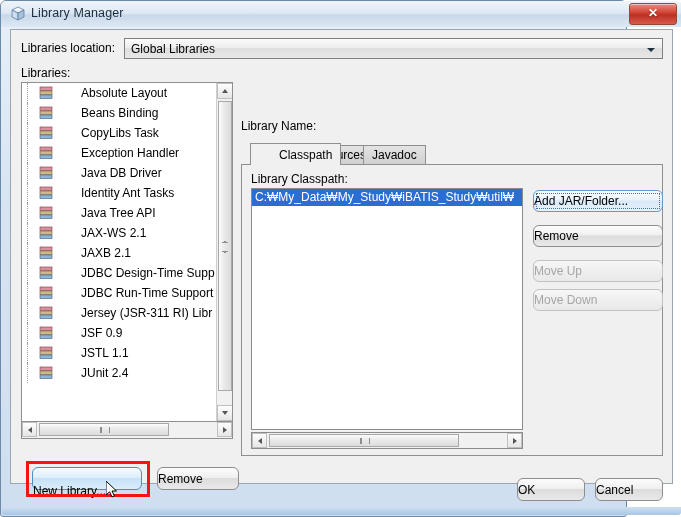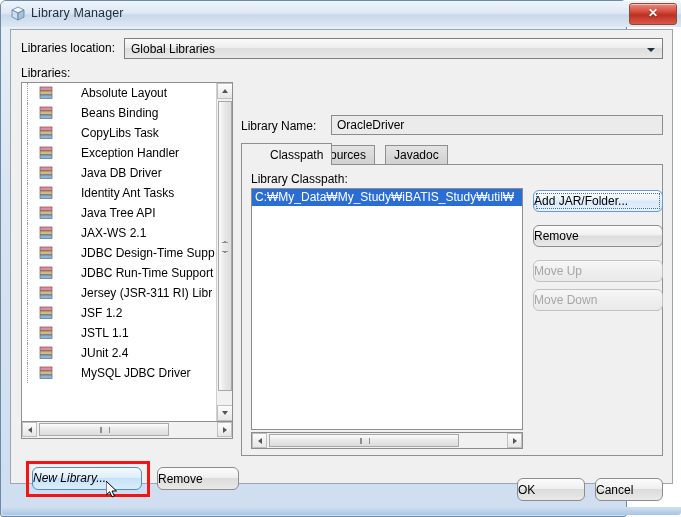--- a/index.html
+++ b/index.html
@@ -379,21 +379,21 @@
     display: block;
     width: 100%;
   }
 
   #btn-addjar { left: 522px; top: 160px; width: 130px; height: 22px; padding-top: 3px; }
   #btn-remove-cp { left: 522px; top: 195px; width: 130px; height: 22px; padding-top: 3px; }
   #btn-moveup   { left: 522px; top: 230px; width: 130px; height: 22px; padding-top: 3px; }
   #btn-movedown { left: 522px; top: 259px; width: 130px; height: 22px; padding-top: 3px; }
 
   
-  #btn-newlib { left: 21px; top: 437px; width: 110px; height: 23px; padding-top: 3px; font-style: italic; }
+  #btn-newlib { left: 21px; top: 437px; width: 110px; height: 23px; padding-top: 16px; }
   #btn-remove-lib { left: 146px; top: 437px; width: 82px; height: 23px; padding-top: 4px; }
 
   #red-box {
     position: absolute;
     left: 15px; top: 431px;
     width: 124px; height: 36px;
     box-sizing: border-box;
     border: 3px solid #f51414;
     pointer-events: none;
   }
@@ -530,20 +530,29 @@
               </svg></span>
             <span class="txt">JAX-WS 2.1</span>
           </div>
           <div class="lib-row">
             <span class="dots"></span>
             <span class="bicon"><svg width="15" height="14" viewBox="0 0 15 14">
                 <rect x="1" y="1" width="12" height="3.4" fill="#d98f9e" stroke="#8a4a57" stroke-width="0.7"></rect>
                 <rect x="1" y="5" width="12" height="3.4" fill="#cdb98a" stroke="#7d6d46" stroke-width="0.7"></rect>
                 <rect x="1" y="9" width="12" height="3.4" fill="#8fb4d6" stroke="#4d6d8c" stroke-width="0.7"></rect>
               </svg></span>
+            <span class="txt">JAXB 2.1</span>
+          </div>
+          <div class="lib-row">
+            <span class="dots"></span>
+            <span class="bicon"><svg width="15" height="14" viewBox="0 0 15 14">
+                <rect x="1" y="1" width="12" height="3.4" fill="#d98f9e" stroke="#8a4a57" stroke-width="0.7"></rect>
+                <rect x="1" y="5" width="12" height="3.4" fill="#cdb98a" stroke="#7d6d46" stroke-width="0.7"></rect>
+                <rect x="1" y="9" width="12" height="3.4" fill="#8fb4d6" stroke="#4d6d8c" stroke-width="0.7"></rect>
+              </svg></span>
             <span class="txt">JDBC Design-Time Supp</span>
           </div>
           <div class="lib-row">
             <span class="dots"></span>
             <span class="bicon"><svg width="15" height="14" viewBox="0 0 15 14">
                 <rect x="1" y="1" width="12" height="3.4" fill="#d98f9e" stroke="#8a4a57" stroke-width="0.7"></rect>
                 <rect x="1" y="5" width="12" height="3.4" fill="#cdb98a" stroke="#7d6d46" stroke-width="0.7"></rect>
                 <rect x="1" y="9" width="12" height="3.4" fill="#8fb4d6" stroke="#4d6d8c" stroke-width="0.7"></rect>
               </svg></span>
             <span class="txt">JDBC Run-Time Support</span>
@@ -557,48 +566,39 @@
               </svg></span>
             <span class="txt">Jersey (JSR-311 RI) Libr</span>
           </div>
           <div class="lib-row">
             <span class="dots"></span>
             <span class="bicon"><svg width="15" height="14" viewBox="0 0 15 14">
                 <rect x="1" y="1" width="12" height="3.4" fill="#d98f9e" stroke="#8a4a57" stroke-width="0.7"></rect>
                 <rect x="1" y="5" width="12" height="3.4" fill="#cdb98a" stroke="#7d6d46" stroke-width="0.7"></rect>
                 <rect x="1" y="9" width="12" height="3.4" fill="#8fb4d6" stroke="#4d6d8c" stroke-width="0.7"></rect>
               </svg></span>
-            <span class="txt">JSF 1.2</span>
+            <span class="txt">JSF 0.9</span>
           </div>
           <div class="lib-row">
             <span class="dots"></span>
             <span class="bicon"><svg width="15" height="14" viewBox="0 0 15 14">
                 <rect x="1" y="1" width="12" height="3.4" fill="#d98f9e" stroke="#8a4a57" stroke-width="0.7"></rect>
                 <rect x="1" y="5" width="12" height="3.4" fill="#cdb98a" stroke="#7d6d46" stroke-width="0.7"></rect>
                 <rect x="1" y="9" width="12" height="3.4" fill="#8fb4d6" stroke="#4d6d8c" stroke-width="0.7"></rect>
               </svg></span>
             <span class="txt">JSTL 1.1</span>
           </div>
           <div class="lib-row">
             <span class="dots"></span>
             <span class="bicon"><svg width="15" height="14" viewBox="0 0 15 14">
                 <rect x="1" y="1" width="12" height="3.4" fill="#d98f9e" stroke="#8a4a57" stroke-width="0.7"></rect>
                 <rect x="1" y="5" width="12" height="3.4" fill="#cdb98a" stroke="#7d6d46" stroke-width="0.7"></rect>
                 <rect x="1" y="9" width="12" height="3.4" fill="#8fb4d6" stroke="#4d6d8c" stroke-width="0.7"></rect>
               </svg></span>
             <span class="txt">JUnit 2.4</span>
-          </div>
-          <div class="lib-row">
-            <span class="dots"></span>
-            <span class="bicon"><svg width="15" height="14" viewBox="0 0 15 14">
-                <rect x="1" y="1" width="12" height="3.4" fill="#d98f9e" stroke="#8a4a57" stroke-width="0.7"></rect>
-                <rect x="1" y="5" width="12" height="3.4" fill="#cdb98a" stroke="#7d6d46" stroke-width="0.7"></rect>
-                <rect x="1" y="9" width="12" height="3.4" fill="#8fb4d6" stroke="#4d6d8c" stroke-width="0.7"></rect>
-              </svg></span>
-            <span class="txt">MySQL JDBC Driver</span>
           </div>
         </div>
       <div id="lib-vscroll">
         <div class="sb-btn up">
           <span class="sb-tri up"></span>
         </div>
         <div id="lib-vthumb">
           <span class="grip"></span>
         </div>
         <div class="sb-btn down">
@@ -613,32 +613,29 @@
       </div>
       <div id="lib-hthumb">
         <span class="grip"></span>
       </div>
       <div class="hsb-btn right">
         <span class="sb-tri right"></span>
       </div>
     </div>
 
     <span class="lbl" id="name-label">Library Name:</span>
-    <div id="name-field">
-      <span class="val">OracleDriver</span>
-    </div>
 
     <div id="tabs">
-      <div class="tab active" style="left:0px;padding-left:28px;">
+      <div class="tab active" style="left:9px;padding-left:28px;">
         <span>Classpath</span>
       </div>
       <div class="tab inactive" style="left:72px;">
         <span>Sources</span>
       </div>
-      <div class="tab inactive" style="left:144px;">
+      <div class="tab inactive" style="left:122px;">
         <span>Javadoc</span>
       </div>
     </div>
 
     <div id="tab-panel"></div>
 
     <span class="lbl" id="cp-label">Library Classpath:</span>
 
     <div id="cp-list">
       <div id="cp-entry">C:₩My_Data₩My_Study₩iBATIS_Study₩util₩</div>

